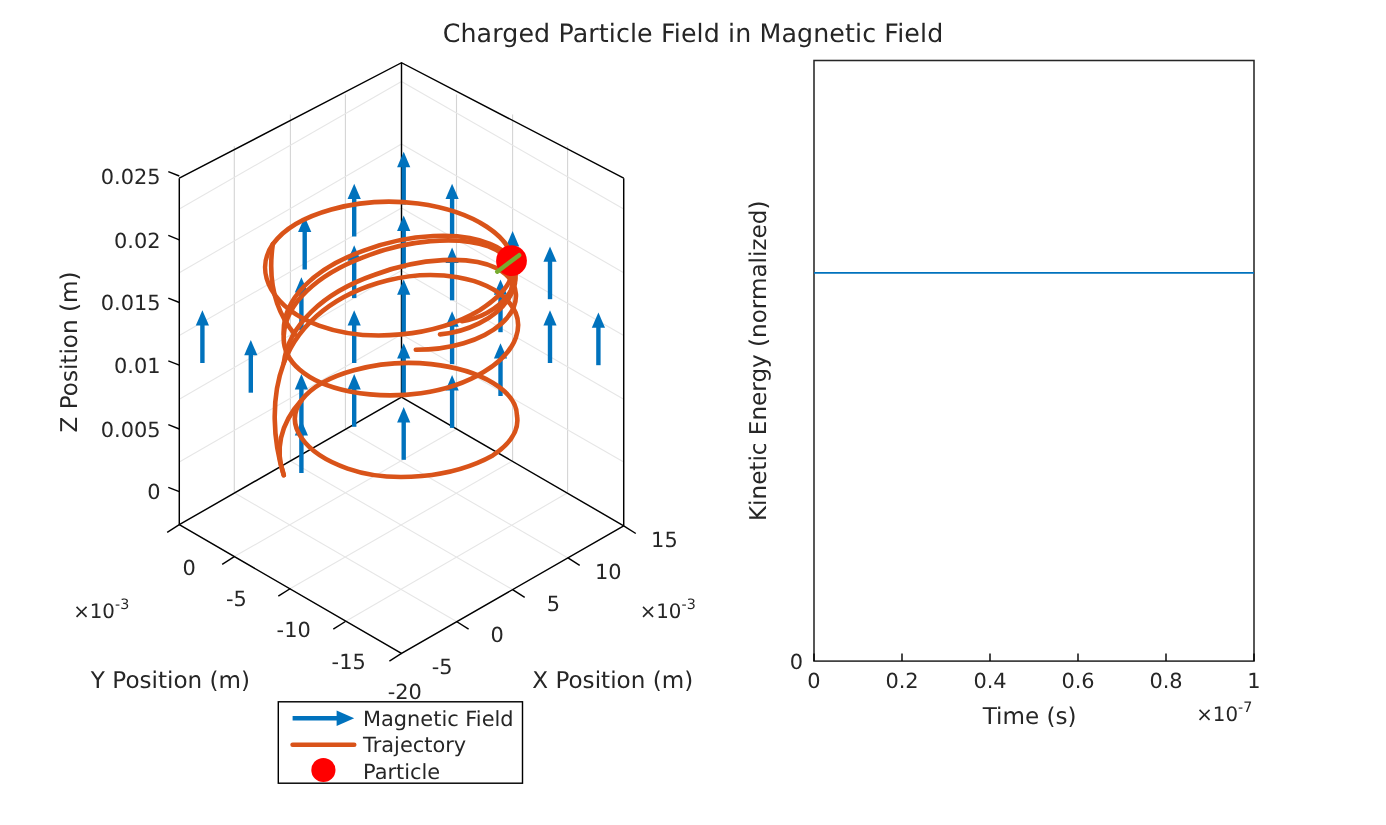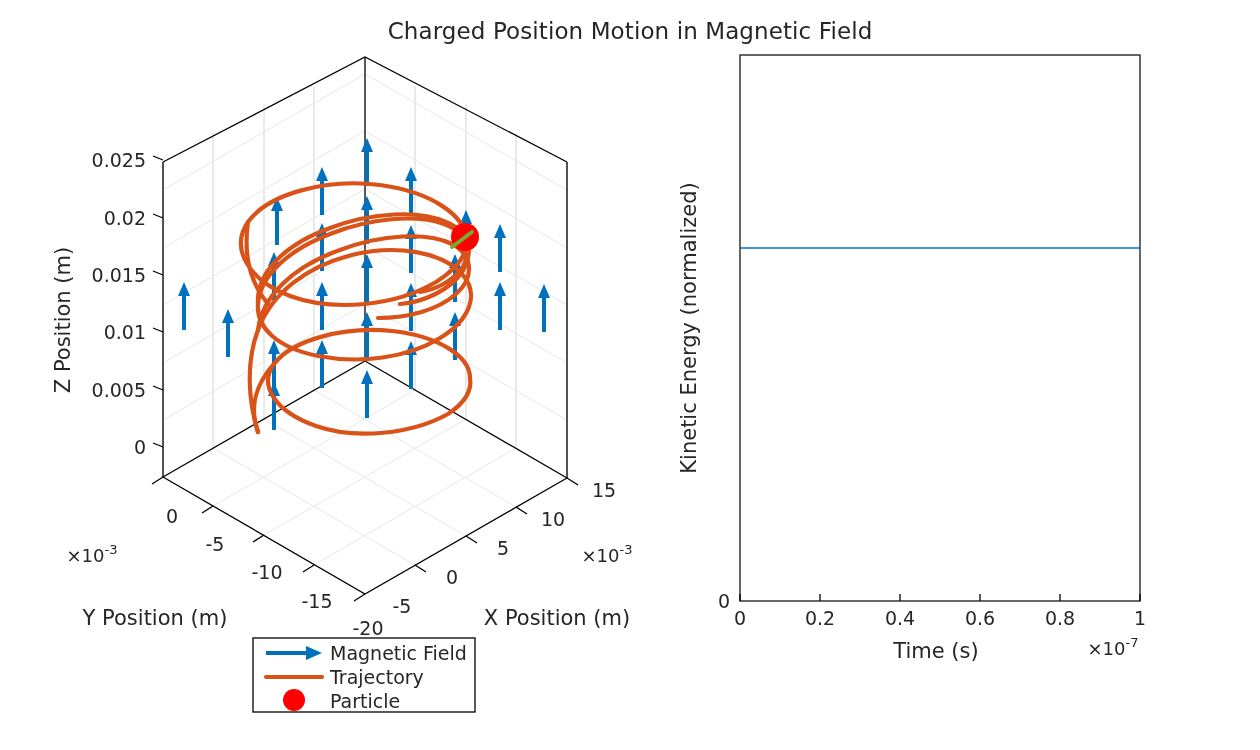--- a/index.html
+++ b/index.html
@@ -24,21 +24,21 @@
   .vvec{stroke:#77AC30;stroke-width:4;stroke-linecap:round;}
   .frame2d{stroke:#262626;stroke-width:1.4;fill:none;}
   .keline{stroke:#0072BD;stroke-width:1.6;fill:none;}
   .legend-box{fill:#fff;stroke:#000;stroke-width:1.3;}
 </style>
 </head>
 <body>
 
 <div class="fig">
 
-  <div id="figure-title">Charged Position Motion in Magnetic Field</div>
+  <div id="figure-title">Charged Particle Field in Magnetic Field</div>
 
   <svg viewBox="0 0 1260 750">
 
     <g>
 
       <g>
         <path class="gridline-faint" d="M163,477 L365,594"></path>
         <path class="gridline-faint" d="M213,448 L415,565"></path>
         <path class="gridline-faint" d="M264,419 L466,536"></path>
         <path class="gridline-faint" d="M314,390 L516,507"></path>

